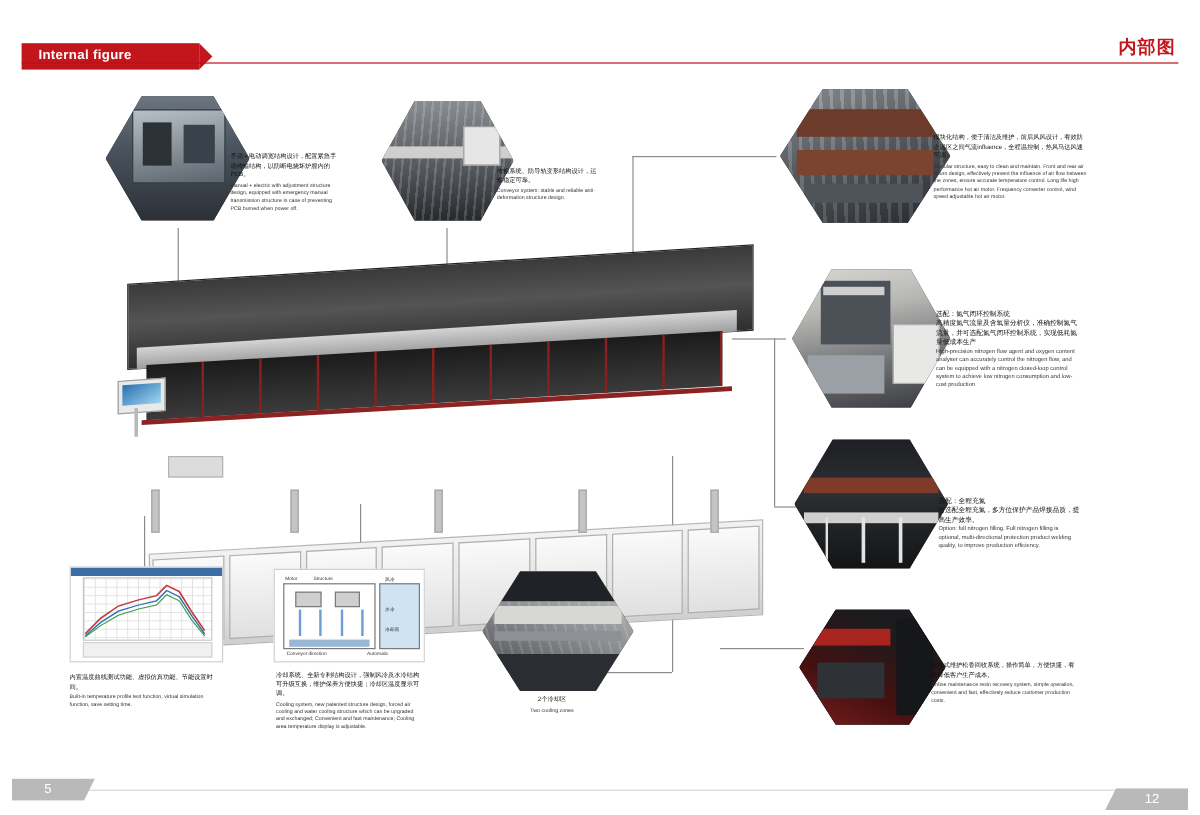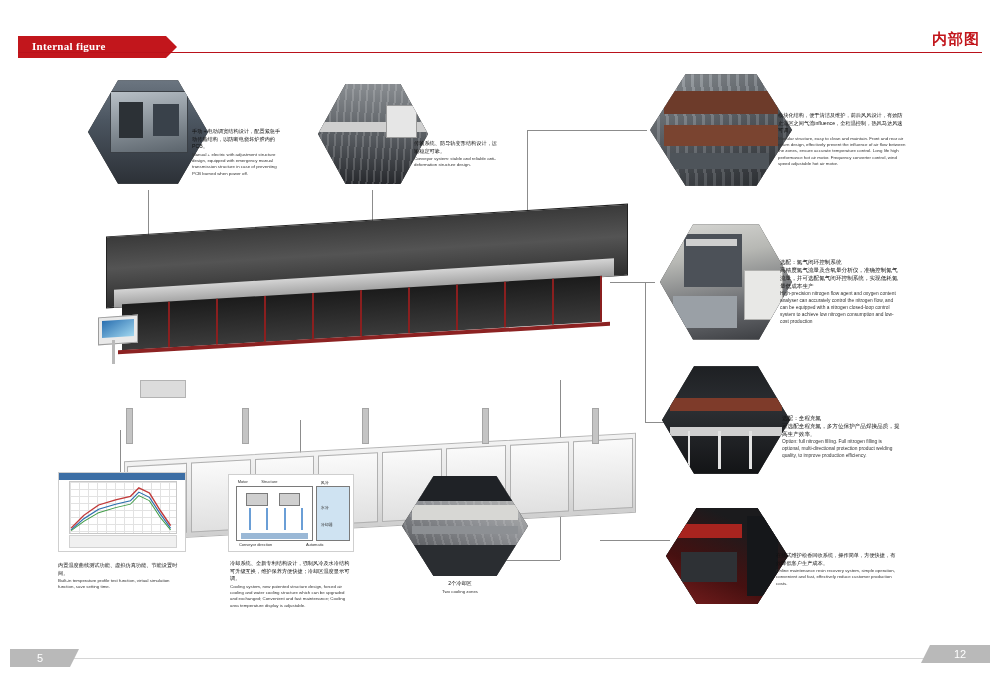--- a/index.html
+++ b/index.html
@@ -12,21 +12,20 @@
   }
   .page{position:absolute;left:0;top:0;width:1000px;height:679px;}
 
   
   .hdr-rule{
     position:absolute;left:18px;top:52px;width:964px;height:1px;background:#b9121b;
   }
   .hdr-tab{
     position:absolute;left:18px;top:36px;width:148px;height:22px;
     background:#c2161c;
-    font-family:Liberation Serif, serif;
   }
   .hdr-tab:after{
     content:"";position:absolute;right:-11px;top:0;width:0;height:0;
     border-top:11px solid transparent;border-bottom:11px solid transparent;
     border-left:11px solid #c2161c;
   }
   .hdr-tab span{
     display:block;color:#fff;font-size:11px;font-weight:bold;
     letter-spacing:.3px;padding:4px 0 0 14px;
   }
@@ -36,21 +35,21 @@
   }
   .foot-left{
     position:absolute;left:10px;bottom:12px;width:60px;height:18px;
     background:#b9b9b9;
   }
   .foot-left:after{
     content:"";position:absolute;right:-9px;top:0;width:0;height:0;
     border-top:18px solid #b9b9b9;border-right:9px solid transparent;
   }
   .foot-right{
-    position:absolute;right:10px;bottom:16px;width:60px;height:18px;
+    position:absolute;right:10px;bottom:4px;width:60px;height:18px;
     background:#b9b9b9;
   }
   .foot-right:before{
     content:"";position:absolute;left:-9px;top:0;width:0;height:0;
     border-bottom:18px solid #b9b9b9;border-left:9px solid transparent;
   }
   .foot-num{color:#fff;font-size:11px;text-align:center;line-height:18px;}
   .foot-line{
     position:absolute;left:70px;right:70px;bottom:20px;height:1px;background:#d6d6d6;
   }

